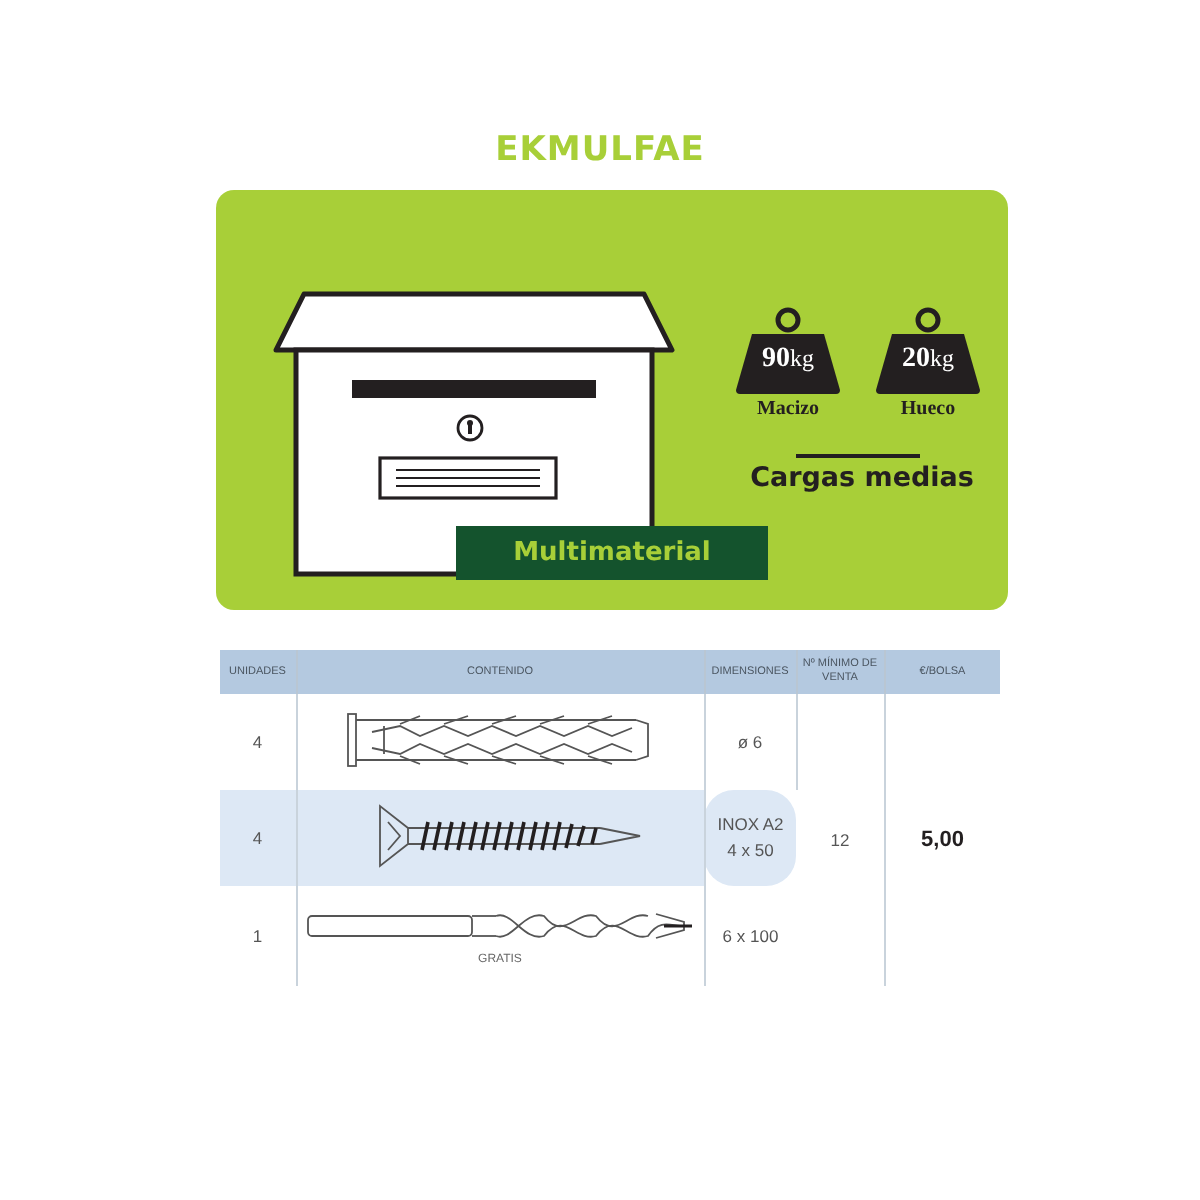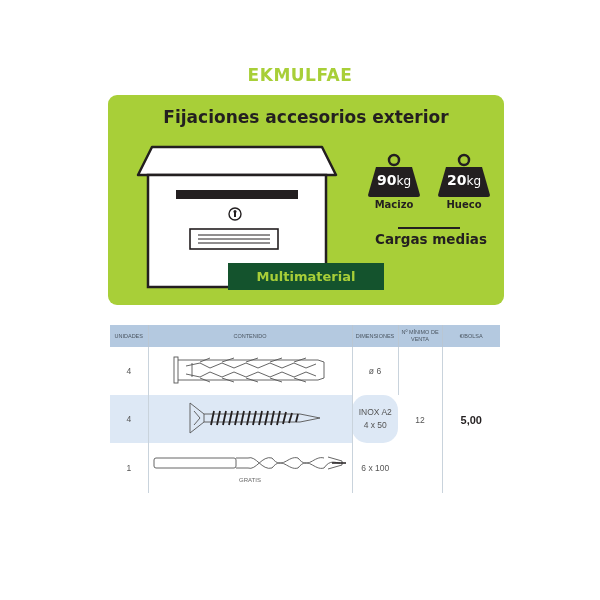--- a/index.html
+++ b/index.html
@@ -24,21 +24,21 @@
     .mailbox { position: absolute; left: 24px; top: 50px; width: 210px; height: 150px; }
     .mailbox svg { position: absolute; left: 0; top: 0; }
 
     .badge-multi {
       position: absolute; left: 120px; top: 168px; width: 156px; height: 27px;
       background: #14532d; text-align: center; line-height: 27px;
       font-size: 13px; font-weight: bold;
     }
 
     .weights { position: absolute; left: 254px; top: 56px; width: 140px; height: 110px; }
-    .weight { position: absolute; top: 0; width: 56px; height: 64px; }
+    .weight { position: absolute; top: 0; width: 56px; height: 64px; font-family: Liberation Serif, serif; }
     .weight svg { position: absolute; left: 0; top: 0; }
     .weight .w-val {
       position: absolute; left: 0; top: 21px; width: 56px; text-align: center;
       color: #ffffff; font-size: 14px; font-weight: bold;
     }
     .weight .w-val .unit { font-weight: normal; font-size: 12px; }
     .weight .w-label {
       position: absolute; left: -8px; top: 48px; width: 72px; text-align: center;
       font-size: 10px; font-weight: bold; color: #231f20;
     }
@@ -74,21 +74,20 @@
     .dim-cell { line-height: 13px; }
     .img-cell { position: relative; }
     .gratis { display: block; font-size: 6px; color: #666; margin-top: 2px; }
   </style>
 </head>
 <body>
 
 <div class="product-code" style="color:#a8cf38;">EKMULFAE</div>
 
 <div class="card" style="background:#a8cf38;">
-  <div class="card-title">Fijaciones accesorios exterior</div>
 
   <div class="mailbox">
     <svg width="210" height="150" viewBox="0 0 210 150">
 
       <polygon points="20,2 190,2 204,30 6,30" fill="#ffffff" stroke="#231f20" stroke-width="2.5" stroke-linejoin="round"></polygon>
 
       <rect x="16" y="30" width="178" height="112" fill="#ffffff" stroke="#231f20" stroke-width="2.5"></rect>
 
       <rect x="44" y="45" width="122" height="9" fill="#231f20"></rect>
 

